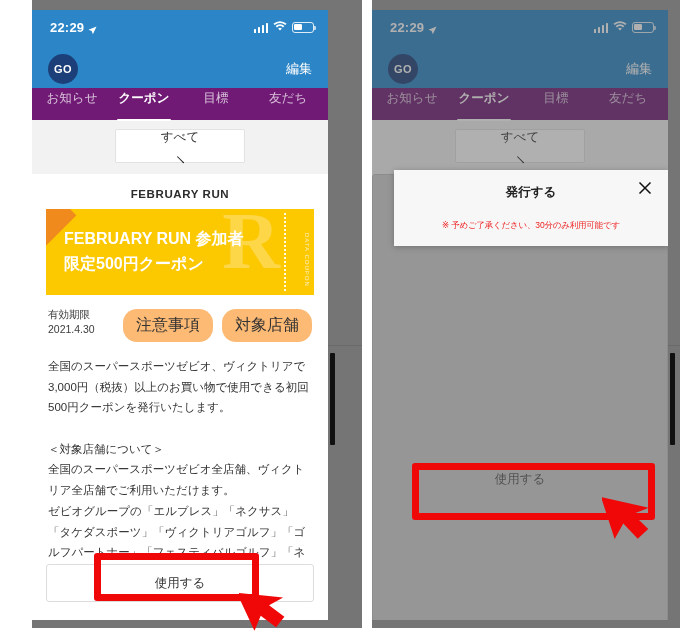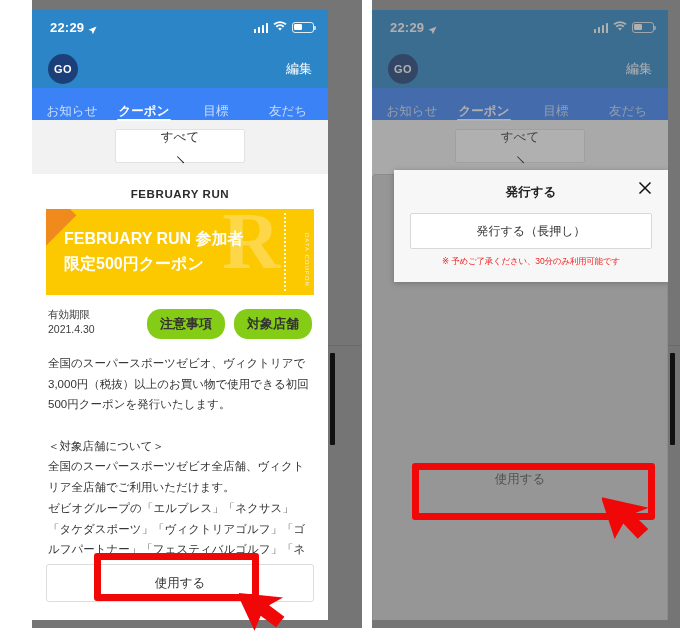--- a/index.html
+++ b/index.html
@@ -122,25 +122,24 @@
     justify-content: center;
     letter-spacing: 0.5px;
   }
   .edit-link {
     color: #ffffff;
     font-size: 13px;
   }
 
   
   .tabs {
-    background: #3b82f6;
+    background: #701a75;
     display: flex;
     height: 32px;
     padding: 0 4px;
-    align-items: flex-end;
   }
   .tab {
     flex: 1;
     text-align: center;
     color: rgba(255,255,255,0.72);
     font-size: 12.5px;
     position: relative;
     padding-top: 2px;
   }
   .tab.active { color: #ffffff; font-weight: bold; }
@@ -262,25 +261,25 @@
   
   .meta-row {
     display: flex;
     align-items: flex-start;
     justify-content: space-between;
     padding: 12px 2px 0 2px;
   }
   .expiry { font-size: 10.5px; color: #3b3b3b; line-height: 1.45; }
   .pill-group { display: flex; gap: 9px; padding-top: 2px; }
   .pill {
-    background: #84cc16;
+    background: #fdba74;
     border-radius: 14px;
     padding: 6px 13px;
-    font-size: 13px;
-    font-weight: bold;
+    font-size: 16px;
+    font-weight: normal;
     color: #333333;
     white-space: nowrap;
   }
 
   .body-text {
     padding: 14px 2px 0 2px;
     font-size: 11.5px;
     line-height: 1.8;
     color: #333333;
     white-space: pre-wrap;
@@ -562,21 +561,20 @@
 
       <div class="modal">
         <div class="modal-head">
           <div class="modal-title">発行する</div>
           <div class="modal-close">
             <svg width="14" height="14" viewBox="0 0 14 14">
               <path d="M1.5 1.5 L12.5 12.5 M12.5 1.5 L1.5 12.5" stroke="#111" stroke-width="1.5" fill="none"></path>
             </svg>
           </div>
         </div>
-        <div class="issue-btn">発行する（長押し）</div>
         <div class="modal-note">※ 予めご了承ください、30分のみ利用可能です</div>
       </div>
 
     </div>
   </div>
 
   <div class="anno-box" style="left:70px; top:553px; width:165px; height:48px;"></div>
   <div class="anno-arrow" style="left:215px; top:580px; width:74px; height:52px;">
     <svg width="74" height="52" viewBox="0 0 74 52">
       <path d="M6 2 L6 44 L18 33 L27 50 L39 44 L30 27 L46 26 Z" fill="#f00808" transform="rotate(-25 26 26)"></path>

